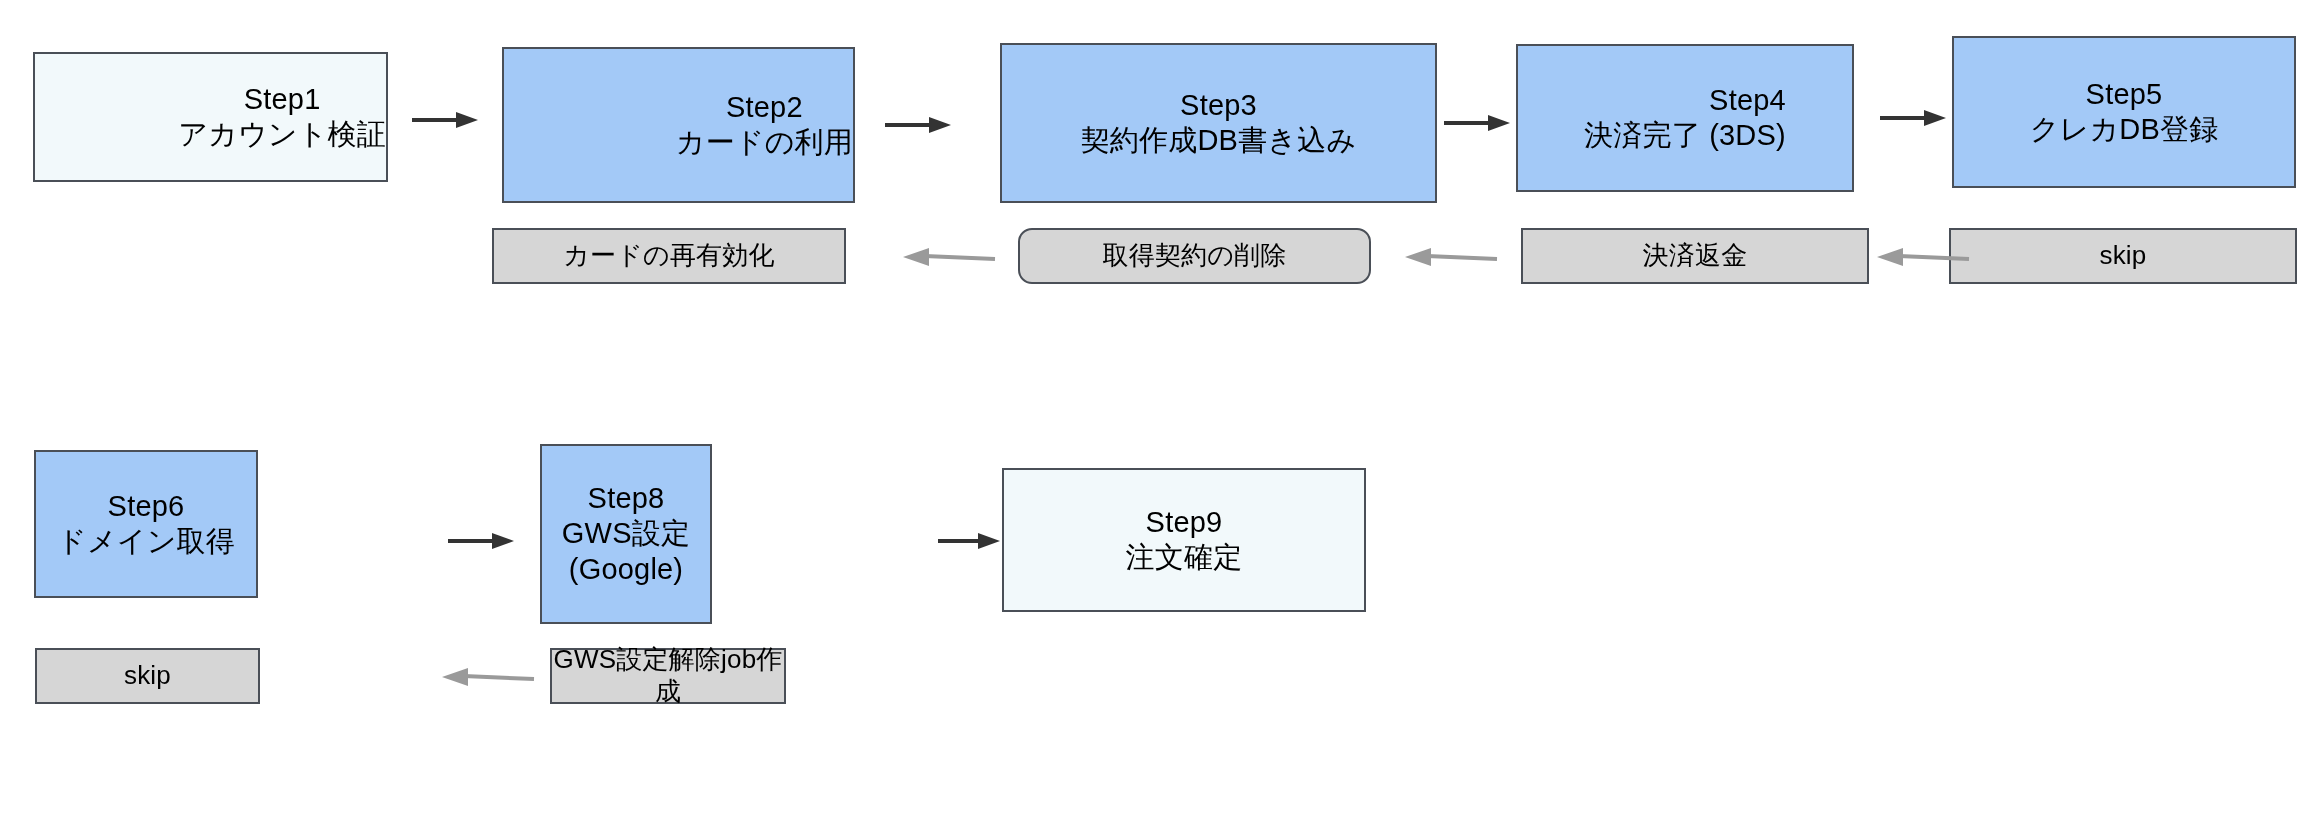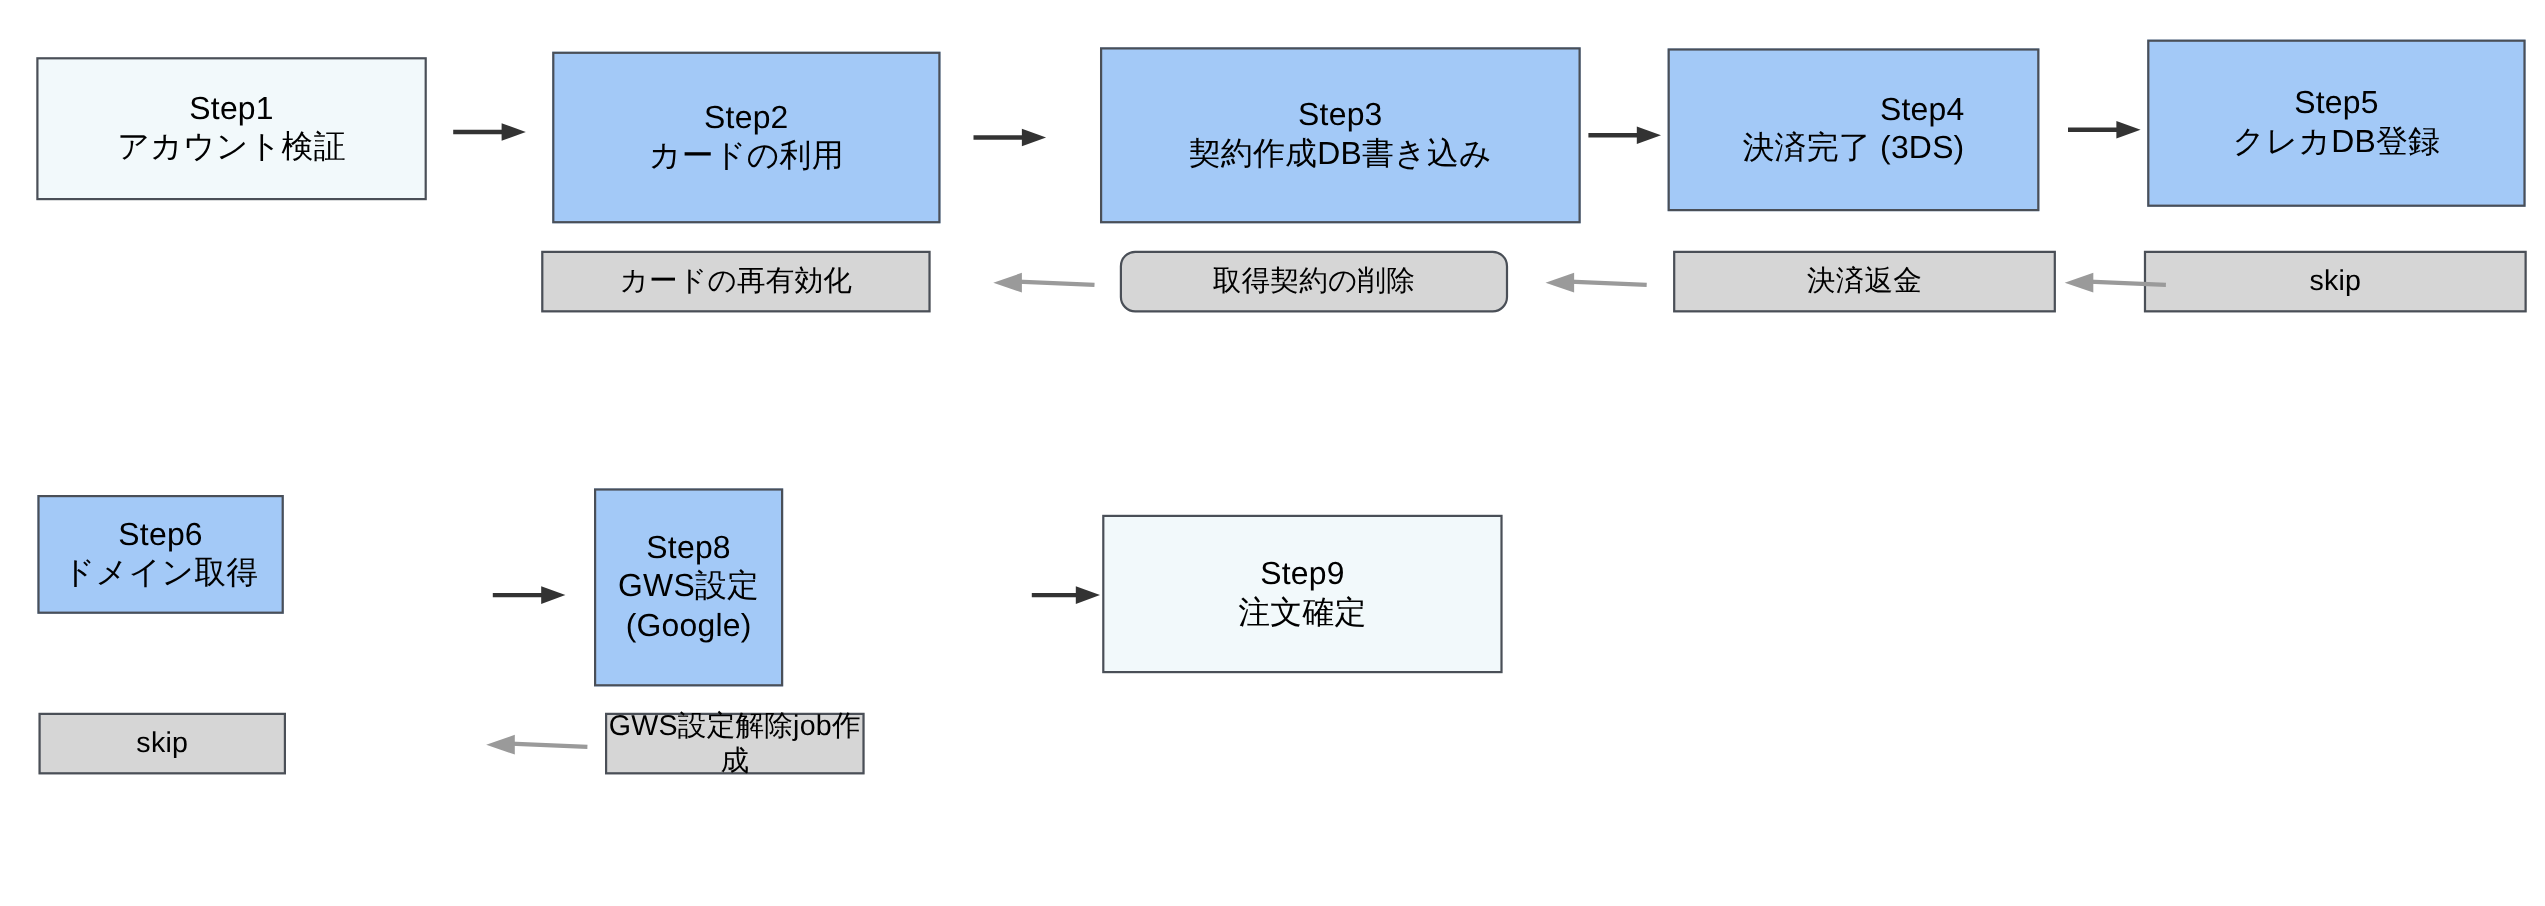--- a/index.html
+++ b/index.html
@@ -48,26 +48,26 @@
   .arrow svg {
     display: block;
     overflow: visible;
   }
 </style>
 </head>
 <body>
 
 <div id="canvas">
 
-  <div class="node step step-light" style="left:33px; top:52px; width:355px; height:130px;">
+  <div class="node step step-light" style="left:33px; top:52px; width:355px; height:130px;justify-content:flex-end;">
     <span>Step1
 アカウント検証</span>
   </div>
 
-  <div class="node step" style="left:502px; top:47px; width:353px; height:156px;">
+  <div class="node step" style="left:502px; top:47px; width:353px; height:156px;justify-content:flex-end;">
     <span>Step2
 カードの利用</span>
   </div>
 
   <div class="node step" style="left:1000px; top:43px; width:437px; height:160px;">
     <span>Step3
 契約作成DB書き込み</span>
   </div>
 
   <div class="node step" style="left:1516px; top:44px; width:338px; height:148px;text-align:right;">
@@ -138,21 +138,21 @@
     </svg>
   </div>
 
   <div class="arrow" style="left:1877px; top:248px; width:92px; height:18px;">
     <svg width="92" height="18" viewBox="0 0 92 18">
       <line x1="92" y1="11" x2="22" y2="8" stroke="#9a9a9a" stroke-width="4"></line>
       <polygon points="26,0 26,18 0,9" fill="#9a9a9a"></polygon>
     </svg>
   </div>
 
-  <div class="node step" style="left:34px; top:450px; width:224px; height:108px;">
+  <div class="node step" style="left:34px; top:450px; width:224px; height:148px;">
     <span>Step6
 ドメイン取得</span>
   </div>
 
   <div class="node step" style="left:540px; top:444px; width:172px; height:180px;">
     <span>Step8
 GWS設定
 (Google)</span>
   </div>
 

